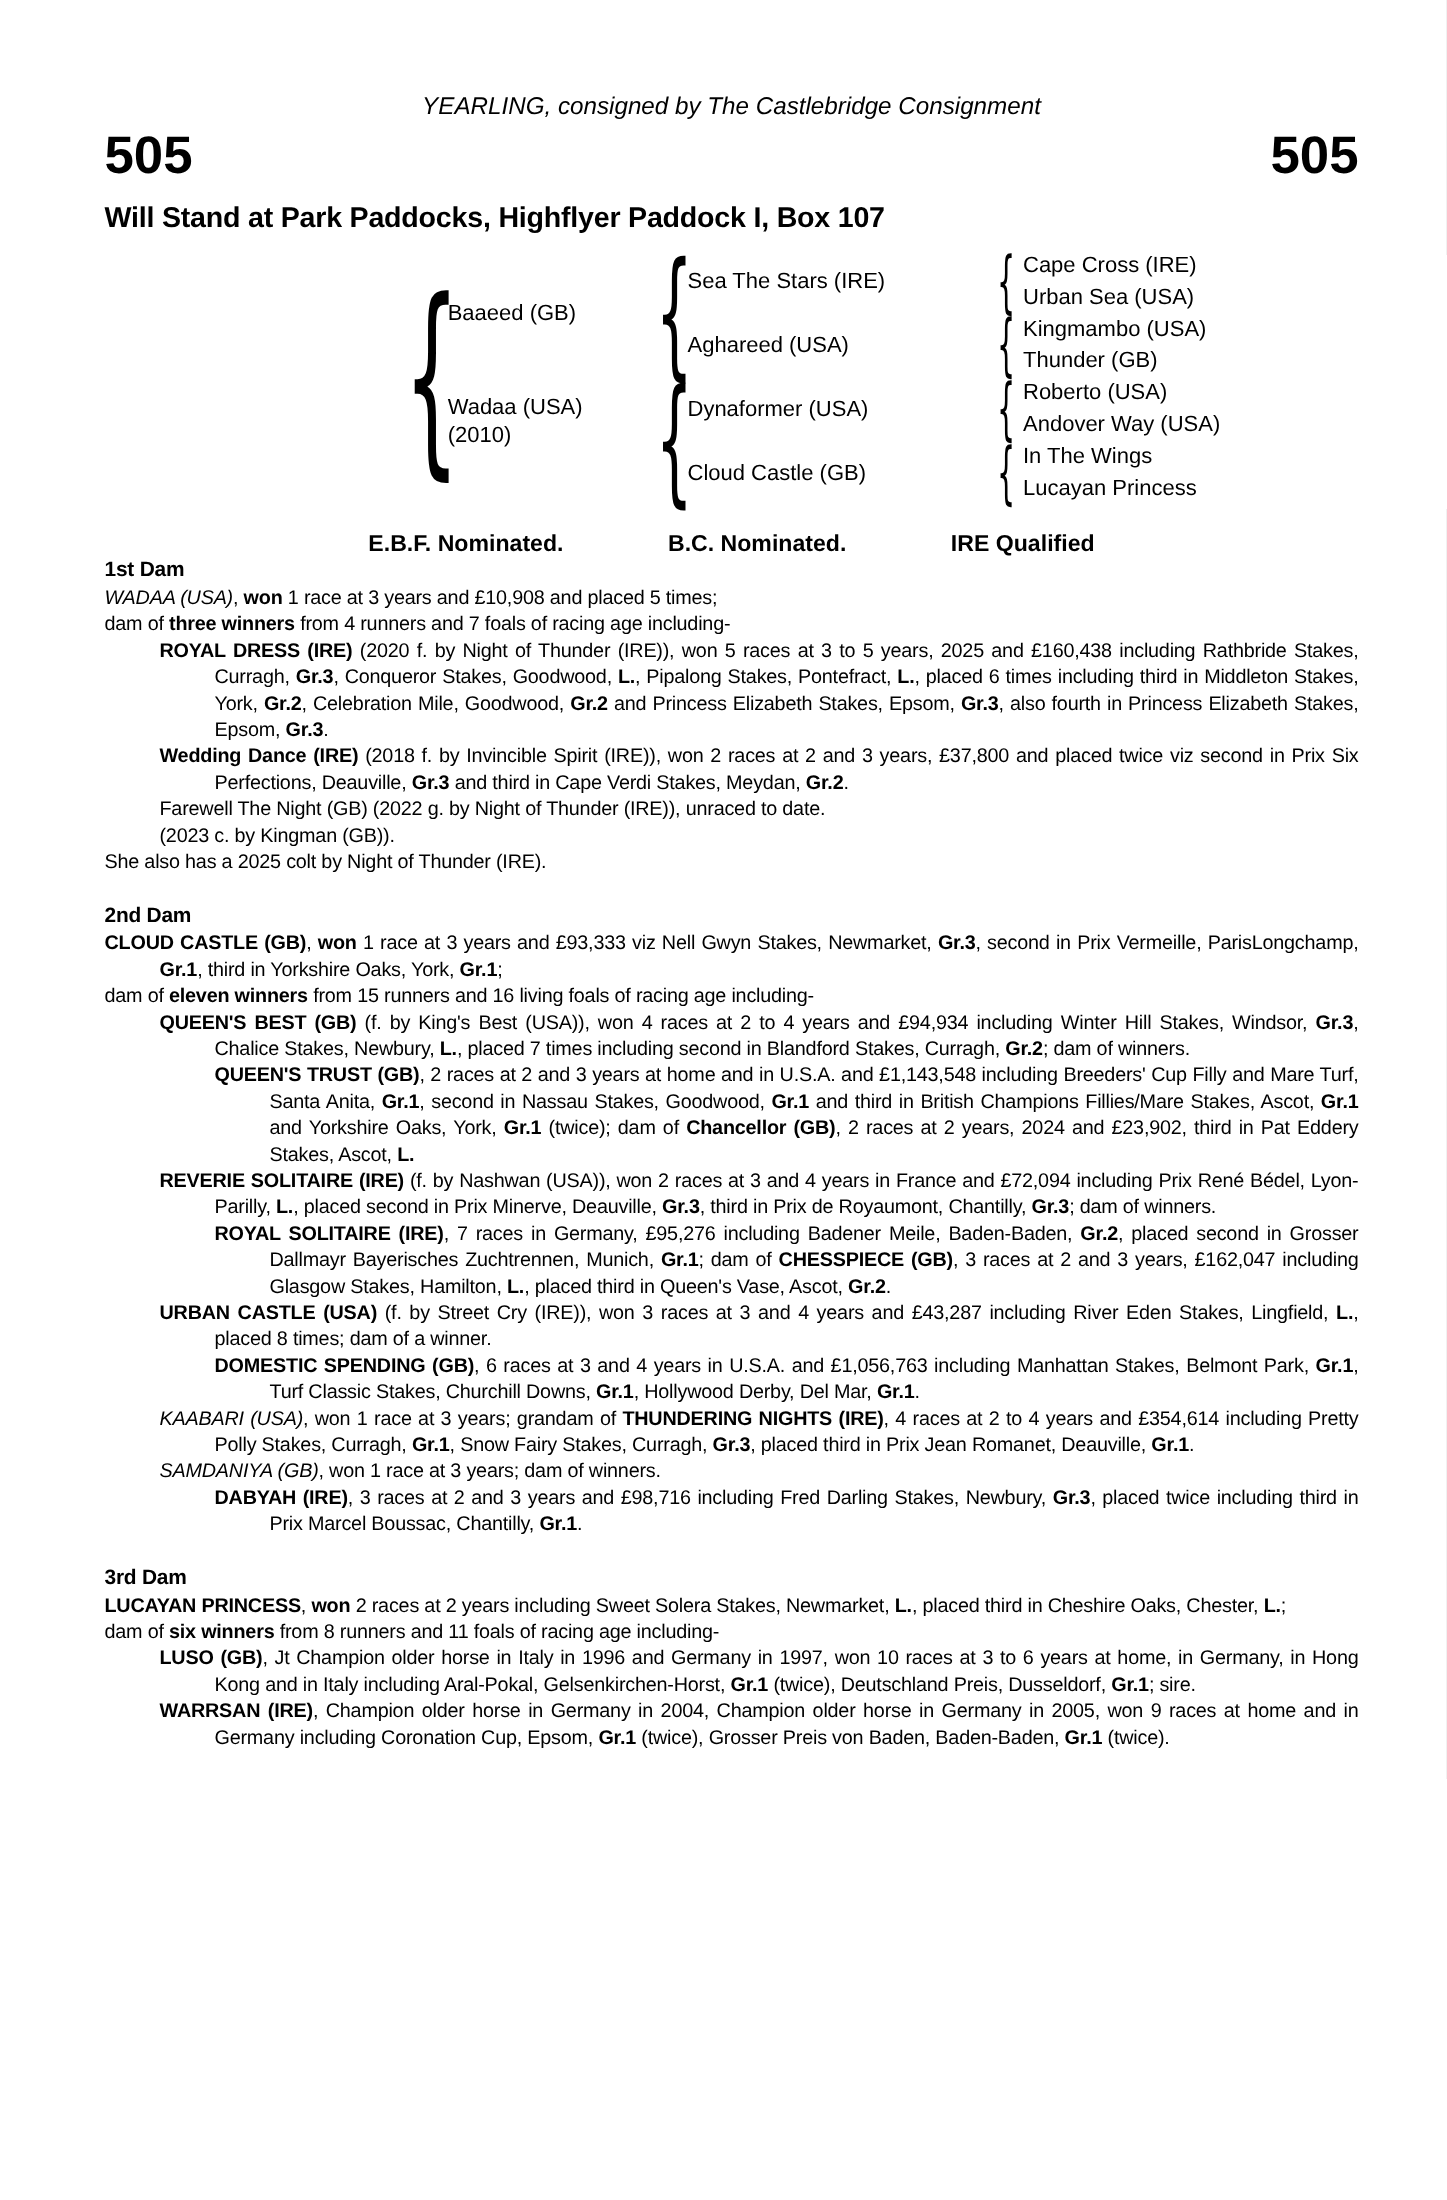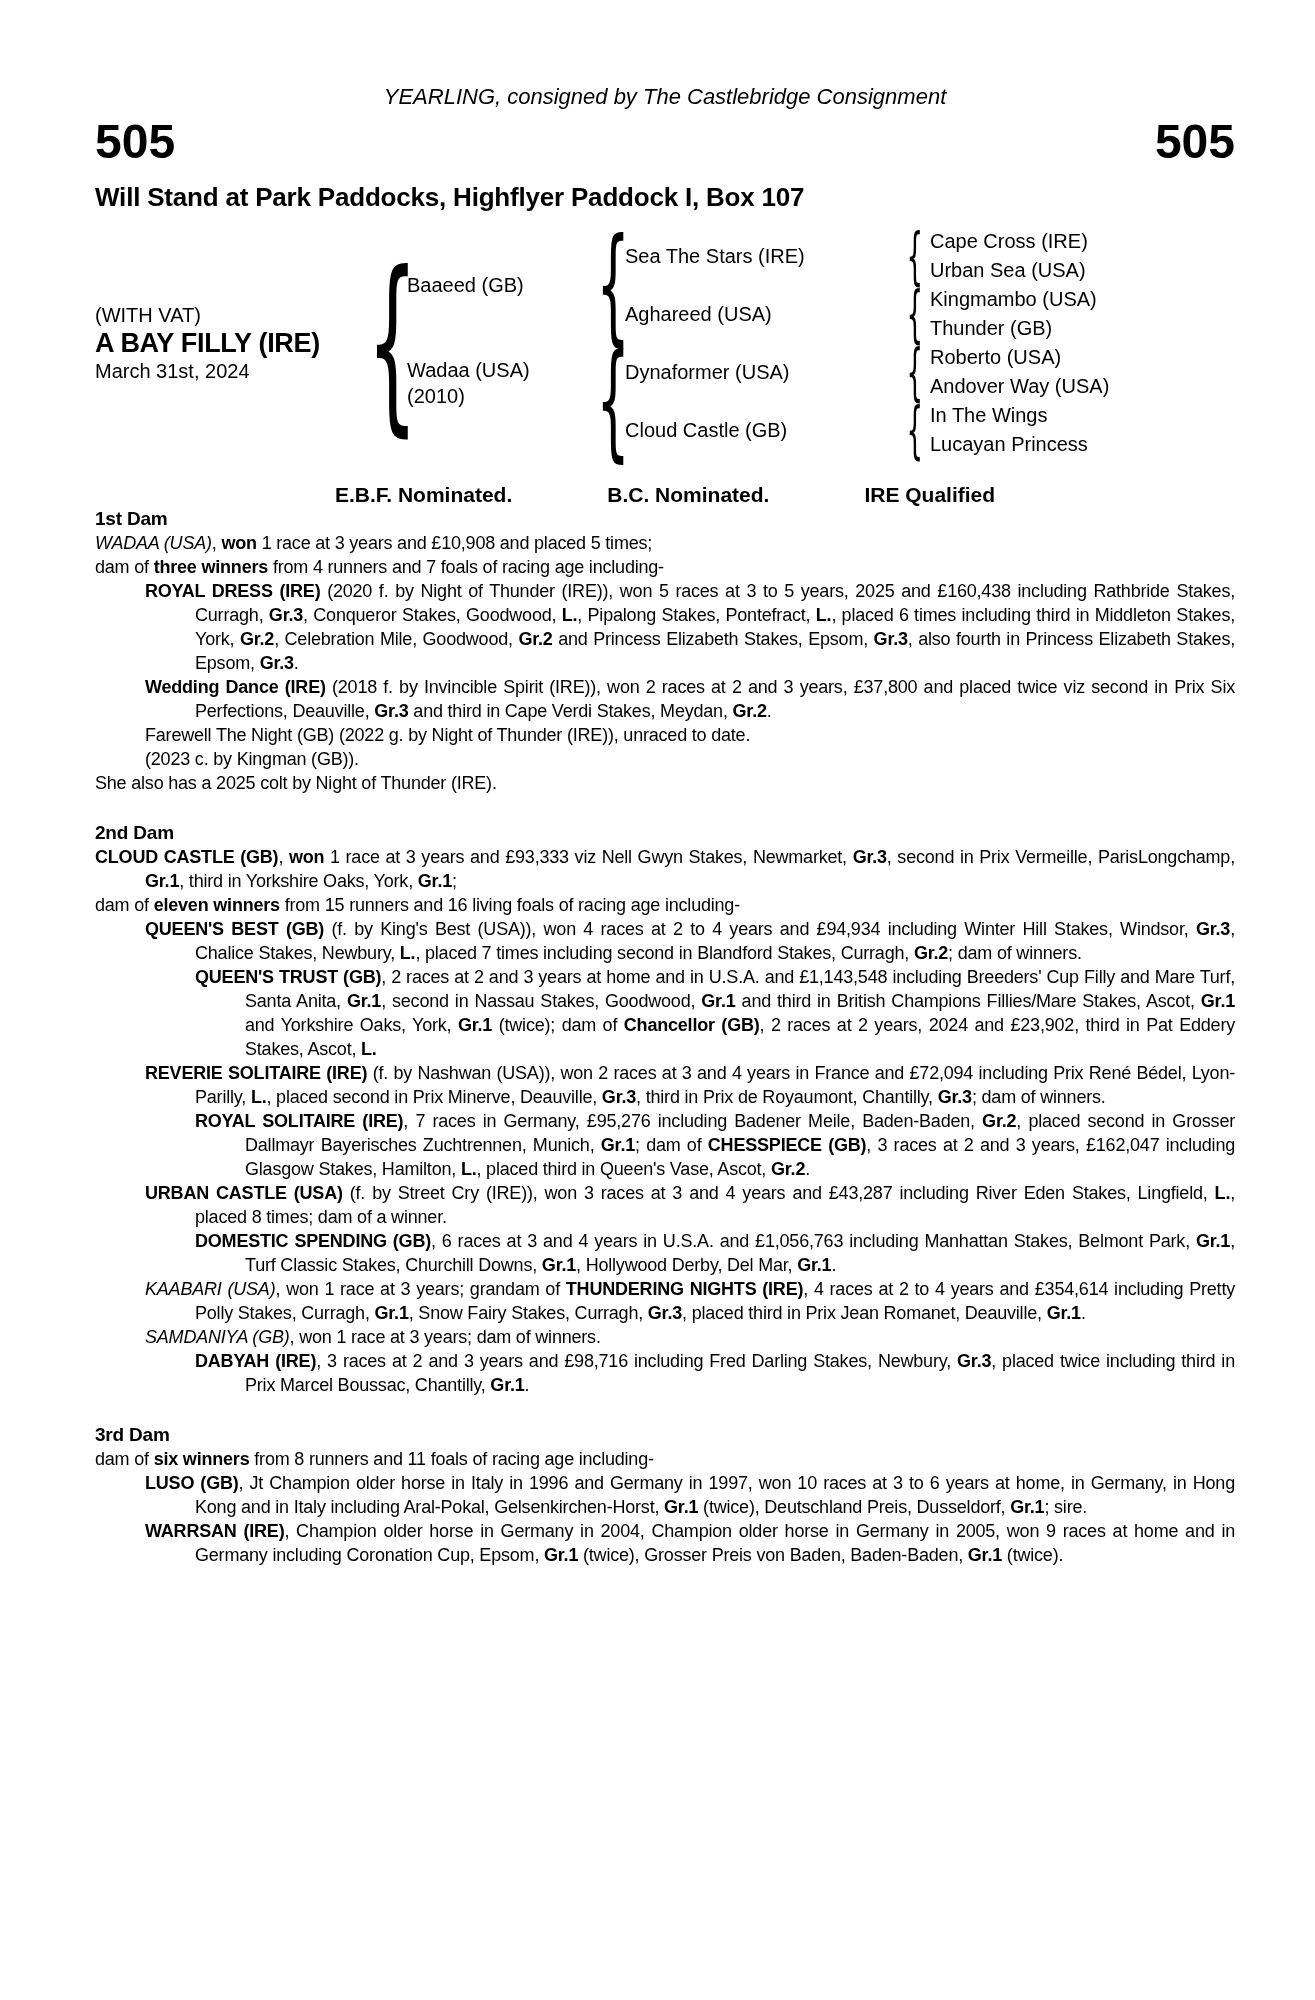--- a/index.html
+++ b/index.html
@@ -63,25 +63,20 @@
 
     <div class="lot-row">
       <span>505</span>
       <span>505</span>
     </div>
 
     <div class="stand-line">Will Stand at Park Paddocks, Highflyer Paddock I, Box 107</div>
 
     <div class="pedigree">
 
-      <div class="ped-cell" style="grid-column:1; grid-row:1/9;">
-        <div class="ped-line">(WITH VAT)</div>
-        <div class="ped-line subject-name">A BAY FILLY (IRE)</div>
-        <div class="ped-line">March 31st, 2024</div>
-      </div>
 
       <div class="brace brace-big" style="grid-column:2; grid-row:2/8;">
           <span>{</span>
         </div>
 
       <div class="ped-cell" style="grid-column:3; grid-row:1/5;">
         <div class="ped-line">Baaeed (GB)</div>
       </div>
       <div class="ped-cell" style="grid-column:3; grid-row:5/9; justify-content:flex-start; padding-top:14px;">
         <div class="ped-line">Wadaa (USA)</div>
@@ -157,20 +152,21 @@
           <p class="para ind1"><span class="b">REVERIE SOLITAIRE (IRE)</span><span> (f. by Nashwan (USA)), won 2 races at 3 and 4 years in France and £72,094 including Prix René Bédel, Lyon-Parilly, </span><span class="b">L.</span><span>, placed second in Prix Minerve, Deauville, </span><span class="b">Gr.3</span><span>, third in Prix de Royaumont, Chantilly, </span><span class="b">Gr.3</span><span>; dam of winners.</span></p>
           <p class="para ind2"><span class="b">ROYAL SOLITAIRE (IRE)</span><span>, 7 races in Germany, £95,276 including Badener Meile, Baden-Baden, </span><span class="b">Gr.2</span><span>, placed second in Grosser Dallmayr Bayerisches Zuchtrennen, Munich, </span><span class="b">Gr.1</span><span>; dam of </span><span class="b">CHESSPIECE (GB)</span><span>, 3 races at 2 and 3 years, £162,047 including Glasgow Stakes, Hamilton, </span><span class="b">L.</span><span>, placed third in Queen's Vase, Ascot, </span><span class="b">Gr.2</span><span>.</span></p>
           <p class="para ind1"><span class="b">URBAN CASTLE (USA)</span><span> (f. by Street Cry (IRE)), won 3 races at 3 and 4 years and £43,287 including River Eden Stakes, Lingfield, </span><span class="b">L.</span><span>, placed 8 times; dam of a winner.</span></p>
           <p class="para ind2"><span class="b">DOMESTIC SPENDING (GB)</span><span>, 6 races at 3 and 4 years in U.S.A. and £1,056,763 including Manhattan Stakes, Belmont Park, </span><span class="b">Gr.1</span><span>, Turf Classic Stakes, Churchill Downs, </span><span class="b">Gr.1</span><span>, Hollywood Derby, Del Mar, </span><span class="b">Gr.1</span><span>.</span></p>
           <p class="para ind1"><span class="i">KAABARI (USA)</span><span>, won 1 race at 3 years; grandam of </span><span class="b">THUNDERING NIGHTS (IRE)</span><span>, 4 races at 2 to 4 years and £354,614 including Pretty Polly Stakes, Curragh, </span><span class="b">Gr.1</span><span>, Snow Fairy Stakes, Curragh, </span><span class="b">Gr.3</span><span>, placed third in Prix Jean Romanet, Deauville, </span><span class="b">Gr.1</span><span>.</span></p>
           <p class="para ind1"><span class="i">SAMDANIYA (GB)</span><span>, won 1 race at 3 years; dam of winners.</span></p>
           <p class="para ind2"><span class="b">DABYAH (IRE)</span><span>, 3 races at 2 and 3 years and £98,716 including Fred Darling Stakes, Newbury, </span><span class="b">Gr.3</span><span>, placed twice including third in Prix Marcel Boussac, Chantilly, </span><span class="b">Gr.1</span><span>.</span></p>
         </section>
         <section>
           <div class="dam-heading">3rd Dam</div>
+          <p class="para ind0"><span class="b">LUCAYAN PRINCESS</span><span>, </span><span class="b">won</span><span> 2 races at 2 years including Sweet Solera Stakes, Newmarket, </span><span class="b">L.</span><span>, placed third in Cheshire Oaks, Chester, </span><span class="b">L.</span><span>;</span></p>
           <p class="para ind0"><span>dam of </span><span class="b">six winners</span><span> from 8 runners and 11 foals of racing age including-</span></p>
           <p class="para ind1"><span class="b">LUSO (GB)</span><span>, Jt Champion older horse in Italy in 1996 and Germany in 1997, won 10 races at 3 to 6 years at home, in Germany, in Hong Kong and in Italy including Aral-Pokal, Gelsenkirchen-Horst, </span><span class="b">Gr.1</span><span> (twice), Deutschland Preis, Dusseldorf, </span><span class="b">Gr.1</span><span>; sire.</span></p>
           <p class="para ind1"><span class="b">WARRSAN (IRE)</span><span>, Champion older horse in Germany in 2004, Champion older horse in Germany in 2005, won 9 races at home and in Germany including Coronation Cup, Epsom, </span><span class="b">Gr.1</span><span> (twice), Grosser Preis von Baden, Baden-Baden, </span><span class="b">Gr.1</span><span> (twice).</span></p>
         </section>
       </div>
 
   </div>
 </div>
 
 </body></html>

